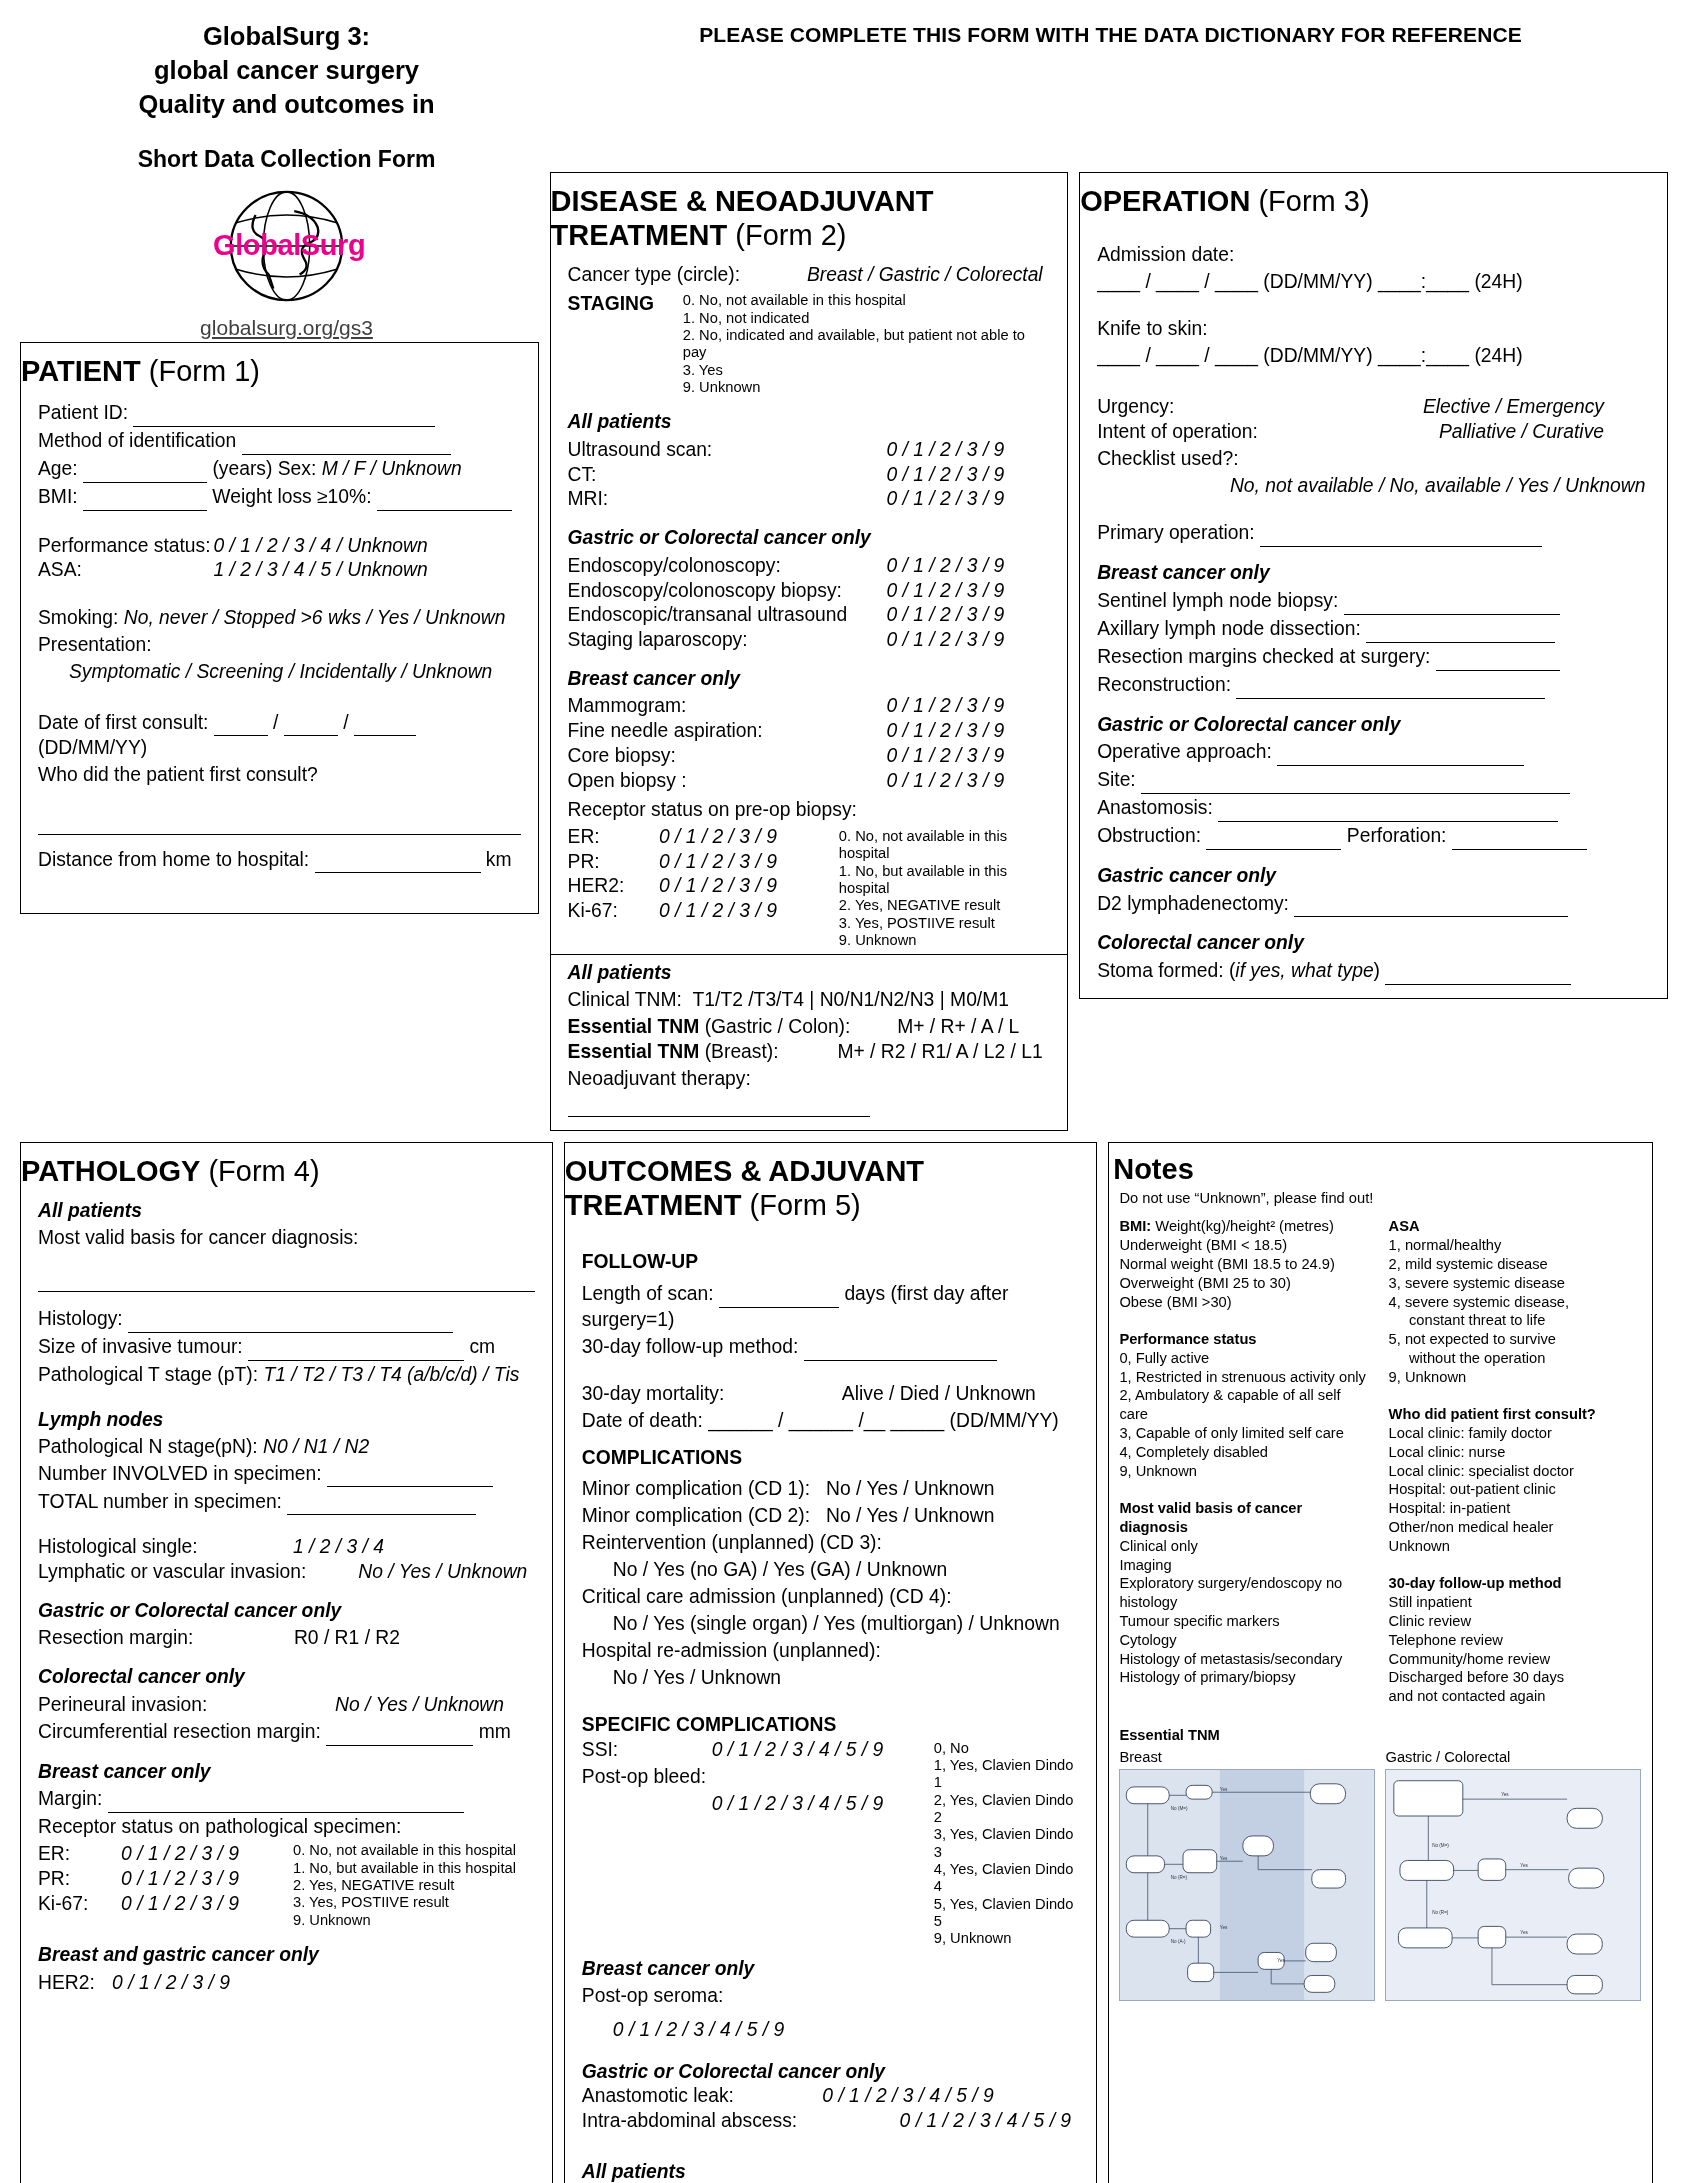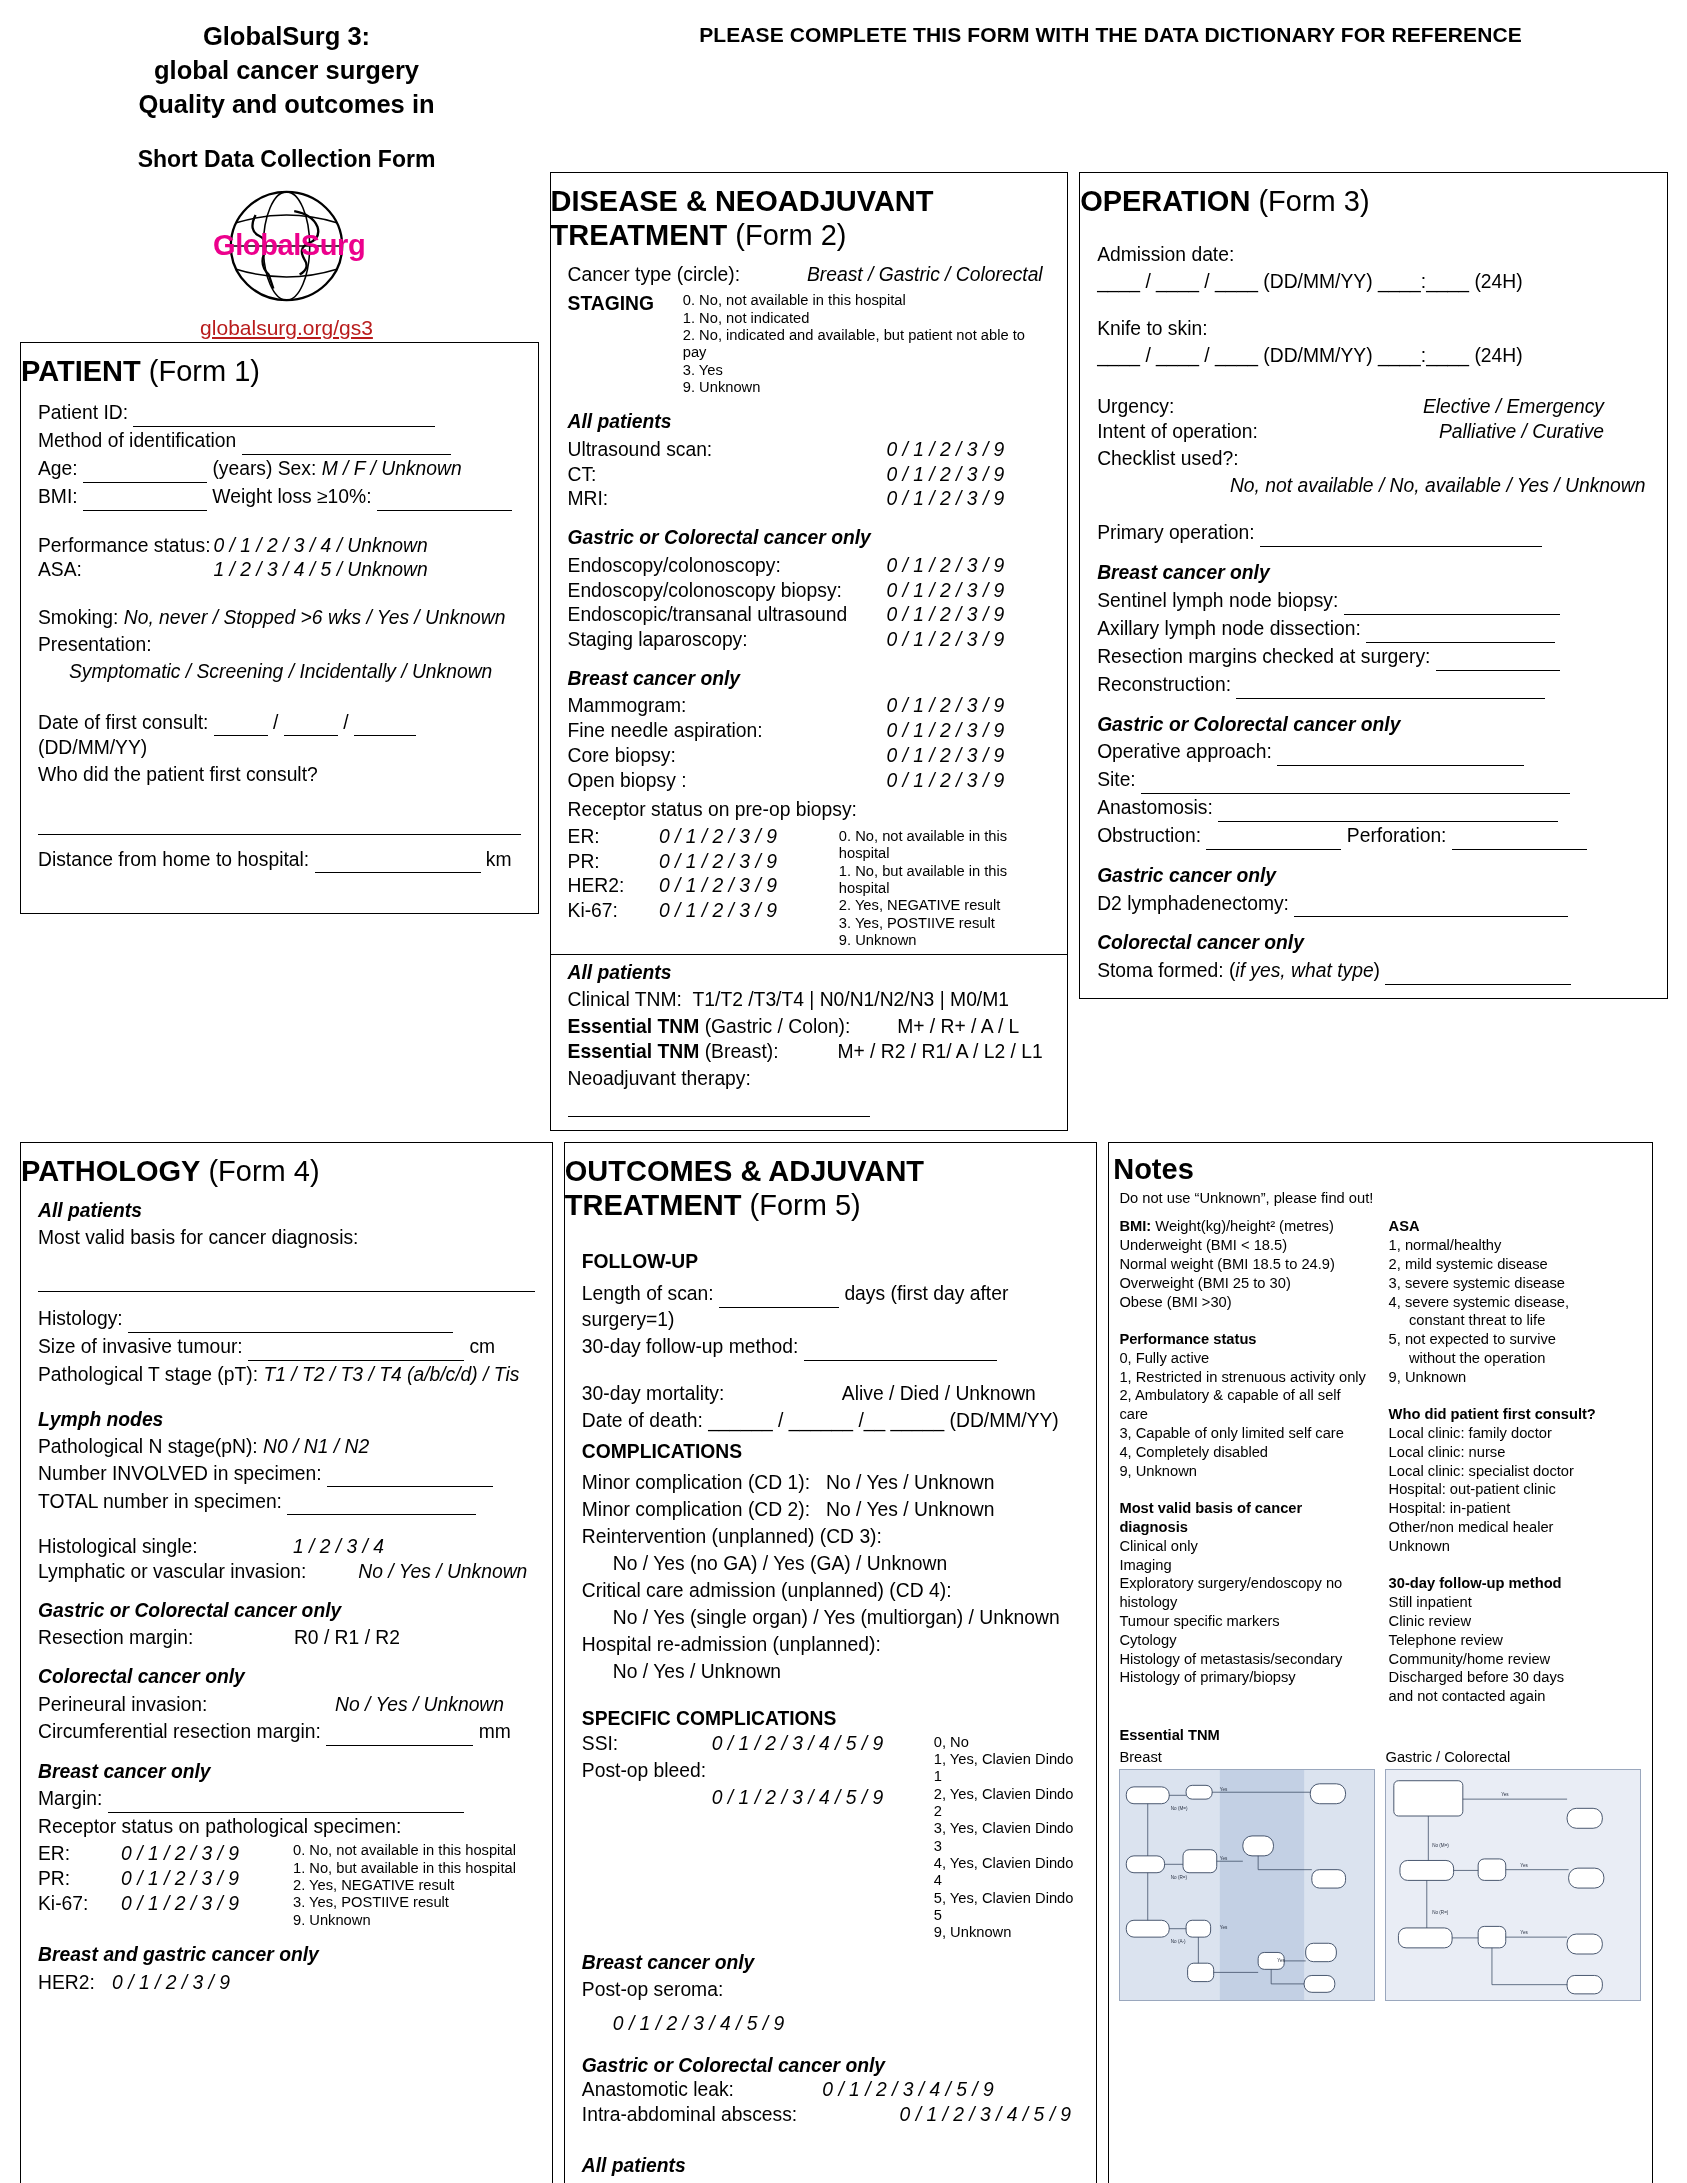--- a/index.html
+++ b/index.html
@@ -19,21 +19,21 @@
   .brandcol { width: 533px; padding-top: 4.6px; }
   .brandtitle { text-align:center; font-weight: bold; font-size: 25.5px; line-height:1.35; }
   .brandsub { text-align:center; font-weight: bold; font-size: 23px; margin-top: 23px; }
   .globe-wrap { display:flex; justify-content:center; margin-top: 14px; }
   .globe { position: relative; width: 147px; height: 116px; }
   .gstext {
     position:absolute; left:0; right:0; top:39px; text-align:center;
     font-size: 29px; font-weight: bold; color:#ec008c; letter-spacing:-0.4px;
   }
   .linkline { text-align:center; margin-top: 10.8px; }
-  .linkline a { color:#b91c1c; text-decoration: underline; font-size: 21px; }
+  .linkline a { color:#404040; text-decoration: underline; font-size: 21px; }
 
   .headerbanner {
     flex: 1;
     text-align: center;
     font-weight: bold;
     font-size: 21px;
     padding-top: 7.7px;
     letter-spacing: 0.1px;
   }
 
@@ -517,21 +517,21 @@
         <div class="lr" style="margin-top:21.6px;">
           <span class="l">30-day mortality:</span>
           <span class="r" style="font-style:normal; margin-right:43px;">Alive  /  Died  /  Unknown</span>
         </div>
         <div class="row">
           <span>Date of death:</span>
           <span>______  /  ______  /__  _____</span>
           <span>(DD/MM/YY)</span>
         </div>
 
-        <div class="b" style="margin-top:6px;">COMPLICATIONS</div>
+        <div class="b" style="margin-top:12px;">COMPLICATIONS</div>
         <div class="row" style="margin-top:6.2px;">
           <span>Minor complication (CD 1):</span>
           &nbsp;&nbsp;<span>No  /  Yes  /  Unknown</span>
         </div>
         <div class="row">
           <span>Minor complication (CD 2):</span>
           &nbsp;&nbsp;<span>No  /  Yes  /  Unknown</span>
         </div>
         <div class="row">Reintervention (unplanned) (CD 3):</div>
         <div class="row" style="padding-left:31px;">No / Yes (no GA)  /  Yes (GA)  /  Unknown</div>

